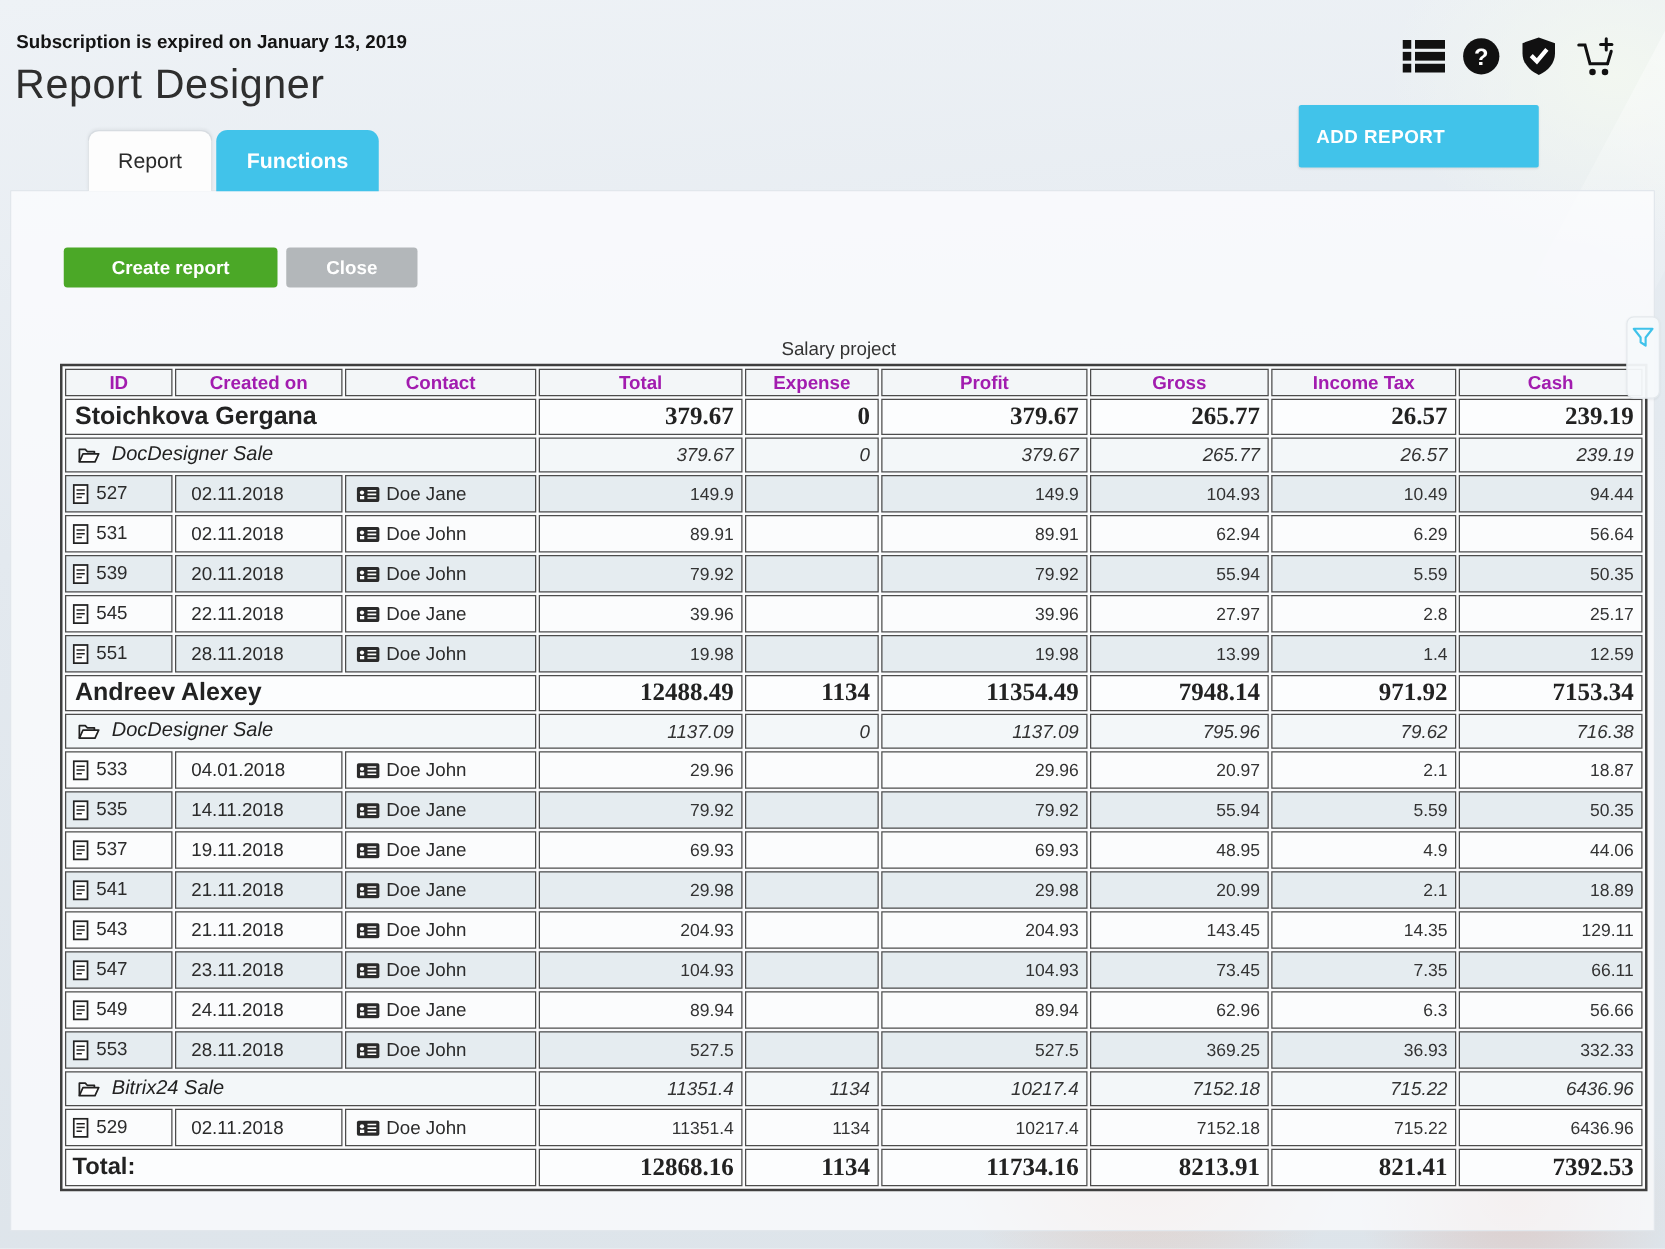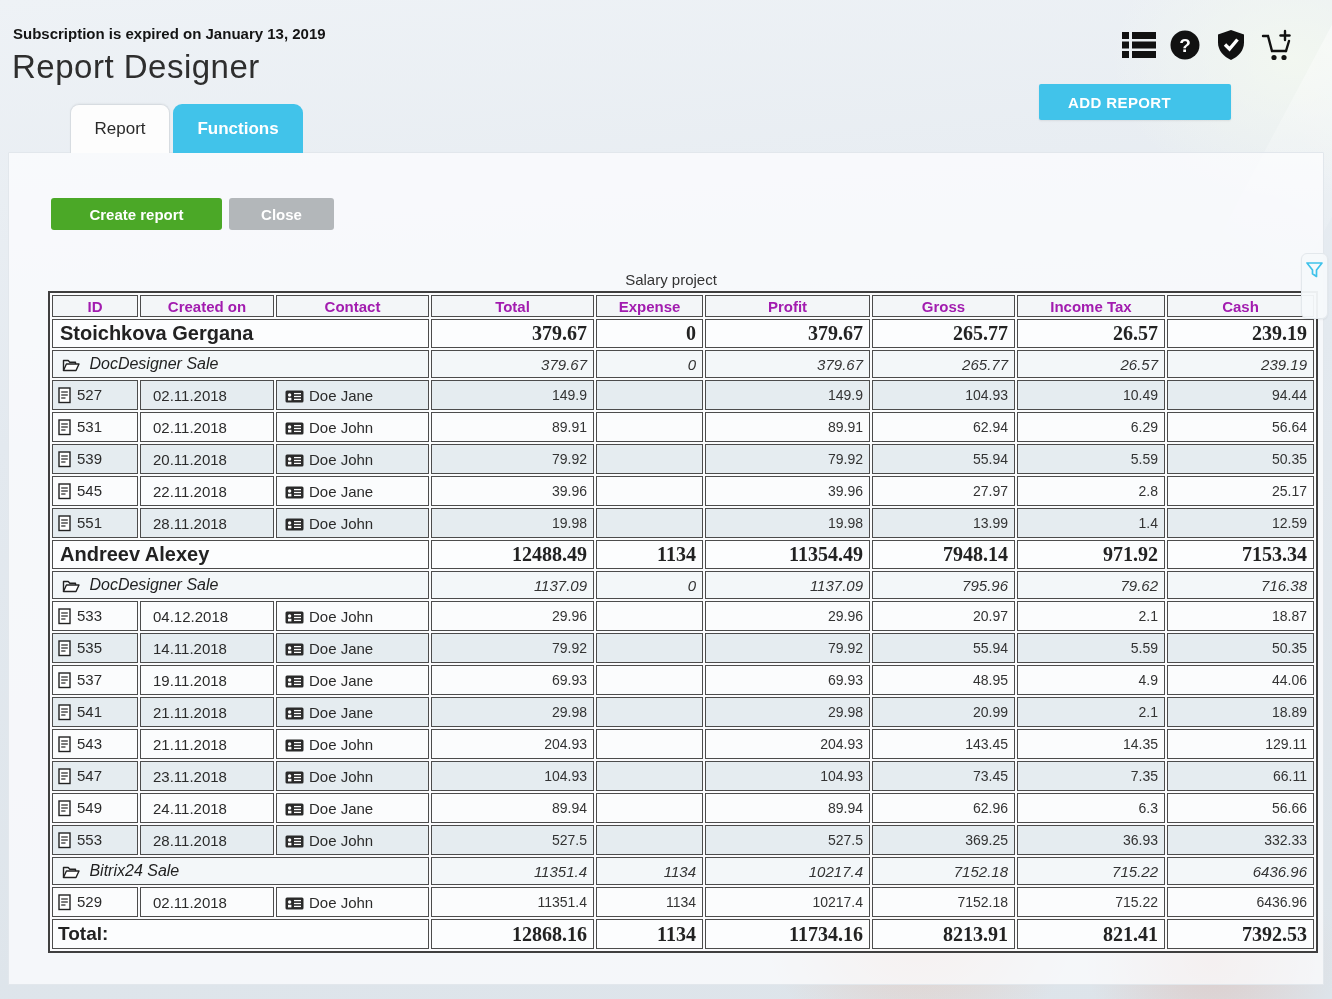--- a/index.html
+++ b/index.html
@@ -21,23 +21,23 @@
   }
 
   
   .subscription { position:absolute; left:13px; top:25px; font-size:15px; font-weight:bold; color:#141414; }
   .page-title   { position:absolute; left:12px; top:48px; font-size:33px; color:#2e2e2e; letter-spacing:0.5px; }
 
   .top-icons { position:absolute; left:1122px; top:26px; width:180px; height:38px; display:flex; align-items:center; gap:12px; }
   .top-icons .ticon { width:34px; height:34px; display:flex; align-items:center; justify-content:center; cursor:pointer; }
 
   .add-report {
-    position:absolute; left:1039px; top:84px; width:192px; height:36px;
+    position:absolute; left:1039px; top:84px; width:192px; height:50px;
     background:#41c3ea; color:#fff; font-weight:bold; font-size:15px;
-    border:none; border-radius:2px; text-align:left; padding-left:29px;
+    border:none; border-radius:2px; text-align:left; padding-left:14px;
     letter-spacing:0.4px; cursor:pointer; box-shadow:0 1px 2px rgba(0,0,0,0.08);
     font-family:"Liberation Sans", sans-serif;
   }
 
   
   .tabs { position:absolute; left:70px; top:104px; height:49px; display:flex; z-index:3; }
   .tab {
     height:49px; display:flex; align-items:center; justify-content:center;
     font-size:17px; border-radius:9px 9px 0 0; cursor:pointer; margin-right:3px;
   }
@@ -352,21 +352,21 @@
           <td class="num">79.62</td>
           <td class="num">716.38</td>
         </tr>
         <tr class="detail-row light">
           <td class="idcell"><svg class="icn" width="14" height="17" viewBox="0 0 14 17">
               <rect x="1" y="1" width="11" height="14.5" fill="#fff" stroke="#222" stroke-width="1.4"></rect>
               <line x1="3.2" y1="5" x2="9.8" y2="5" stroke="#222" stroke-width="1.2"></line>
               <line x1="3.2" y1="8" x2="9.8" y2="8" stroke="#222" stroke-width="1.2"></line>
               <line x1="3.2" y1="11" x2="7.5" y2="11" stroke="#222" stroke-width="1.2"></line>
             </svg>533</td>
-          <td class="datecell">04.12.2018</td>
+          <td class="datecell">04.01.2018</td>
           <td class="contactcell"><svg class="icn" width="19" height="13" viewBox="0 0 19 13">
               <rect x="0.5" y="0.5" width="18" height="12" rx="1.5" fill="#2a2a2a"></rect>
               <circle cx="4.6" cy="5" r="1.7" fill="#fff"></circle>
               <rect x="3" y="7.8" width="3.4" height="2.6" fill="#fff"></rect>
               <line x1="9" y1="3.6" x2="16" y2="3.6" stroke="#fff" stroke-width="1.3"></line>
               <line x1="9" y1="6.5" x2="16" y2="6.5" stroke="#fff" stroke-width="1.3"></line>
               <line x1="9" y1="9.4" x2="16" y2="9.4" stroke="#fff" stroke-width="1.3"></line>
             </svg>Doe John</td>
           <td class="num">29.96</td>
           <td class="num"></td>

